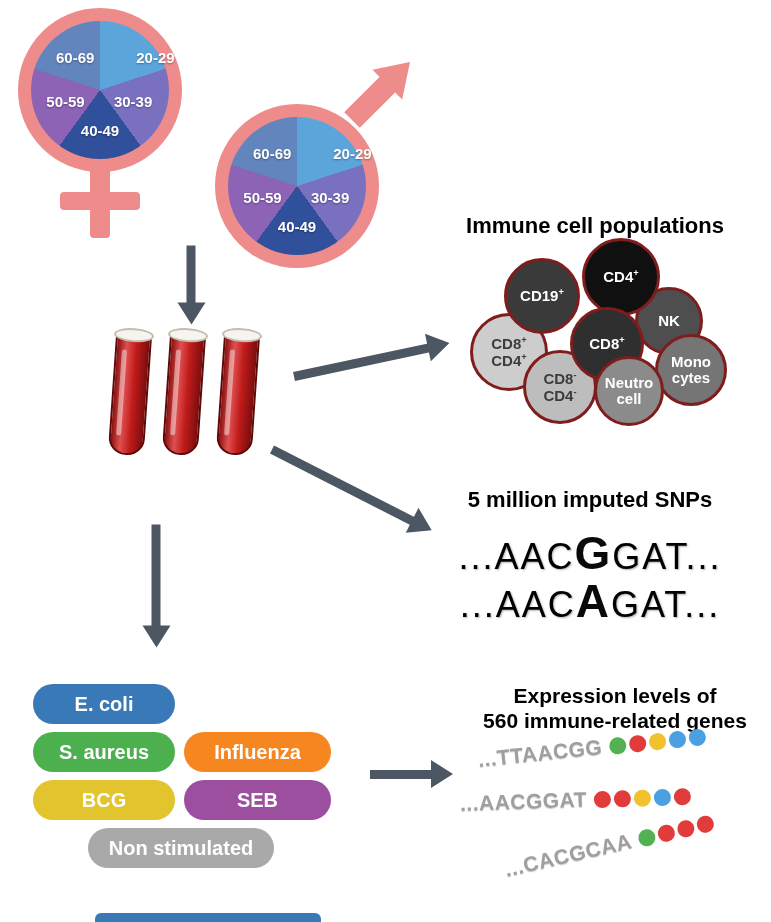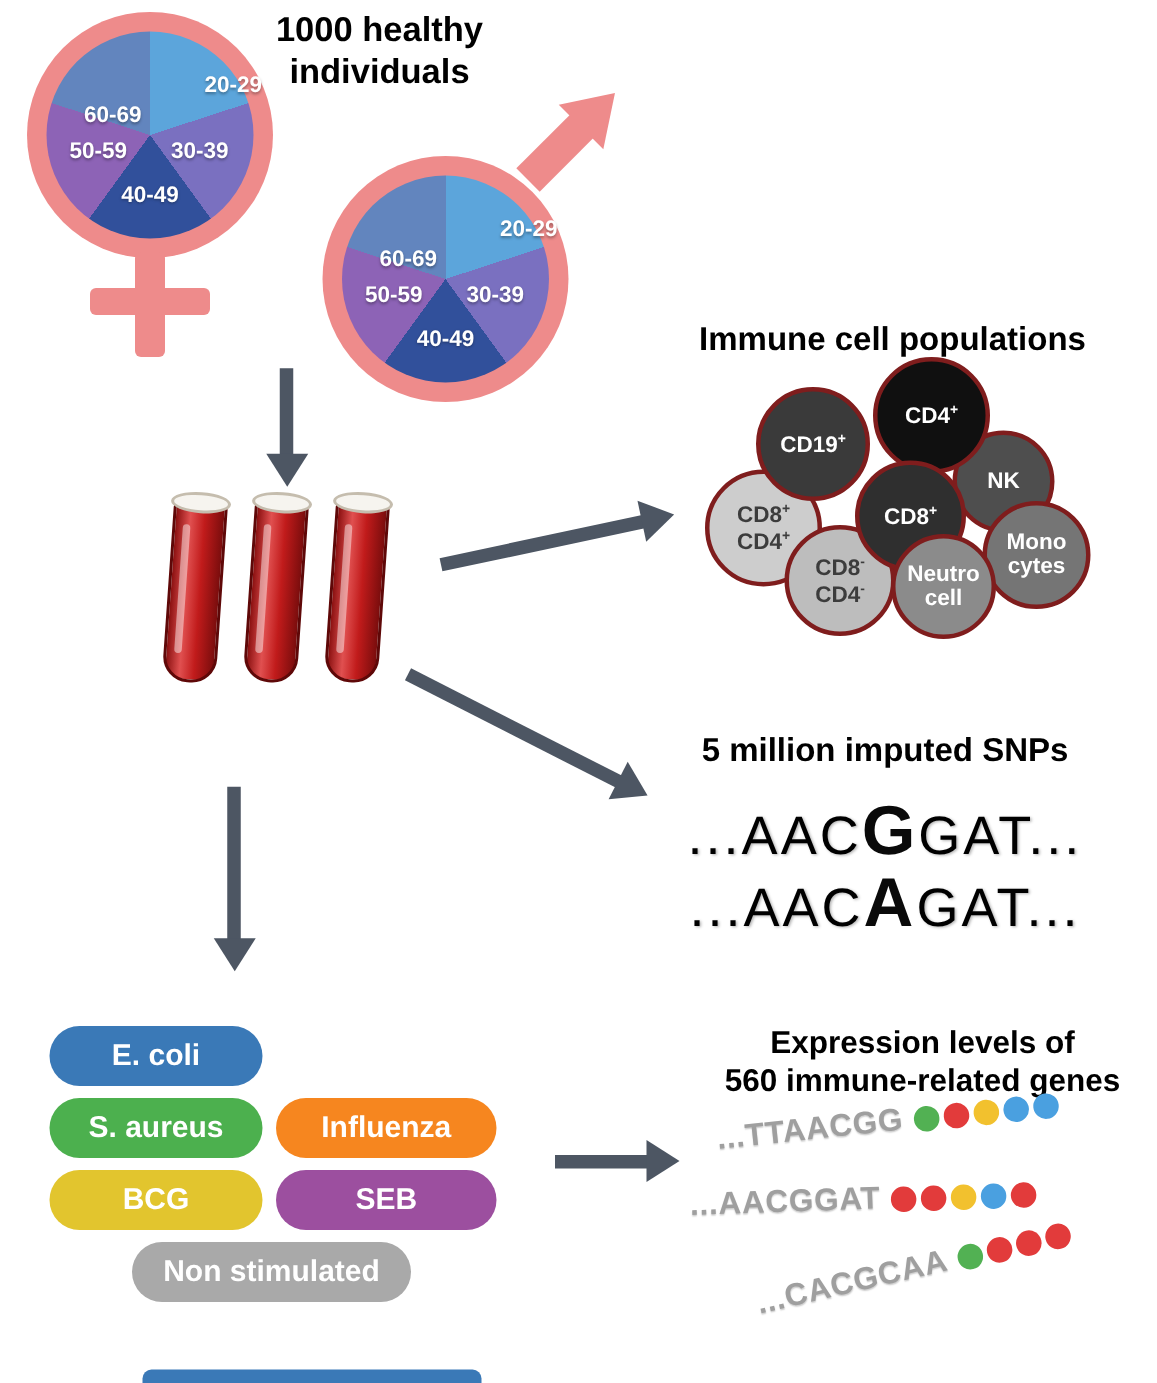--- a/index.html
+++ b/index.html
@@ -8,21 +8,21 @@
     font-family:"Liberation Sans", sans-serif; overflow:hidden;
   }
   .fig-title { position:absolute; font-weight:700; color:#000; text-align:center; line-height:1.2; }
 
   
   .gender-ring { position:absolute; width:164px; height:164px; border-radius:50%; }
   .pie { position:absolute; left:13px; top:13px; width:138px; height:138px; border-radius:50%; }
   .plabel { position:absolute; transform:translate(-50%,-50%); color:#fff; font-weight:700;
             font-size:15px; white-space:nowrap; text-shadow:0 1px 2px rgba(0,0,0,.35); }
   .p0 { left:67%; top:26%;margin-left:32px; } .p1 { left:74%; top:58%; } .p2 { left:50%; top:79%; }
-  .p3 { left:25%; top:58%; } .p4 { left:32%; top:26%;margin-top:20px; }
+  .p3 { left:25%; top:58%; } .p4 { left:32%; top:26%; }
   .sym-part { position:absolute; border-radius:4px; }
   .male-arrow { position:absolute; transform-origin:left center; }
   .male-arrow .shaft { position:absolute; left:0; top:0; width:52px; height:22px; }
   .male-arrow .tri { position:absolute; left:50px; top:-10px; width:0; height:0;
                      border-left:32px solid #ee8b8b; border-top:21px solid transparent;
                      border-bottom:21px solid transparent; }
 
   
   .garrow { position:absolute; height:9px; background:#4d5663; transform-origin:left center; }
   .garrow::after { content:""; position:absolute; right:-21px; top:-10px; width:0; height:0;
@@ -61,24 +61,20 @@
   .gene-row { position:absolute; display:flex; align-items:center; gap:3px; transform-origin:left center; }
   .gseq { font-weight:700; font-size:21px; color:#9f9f9f; letter-spacing:.5px; margin-right:4px;
           text-shadow:0 1px 1px rgba(0,0,0,.2); white-space:nowrap; }
   .dot { width:17px; height:17px; border-radius:50%; flex:0 0 auto; }
 </style>
 </head>
 <body>
 
 <div class="canvas">
 
-  <div class="fig-title" style="left:158px; top:6px; width:190px; font-size:23px;">
-    <div>1000 healthy</div>
-    <div>individuals</div>
-  </div>
 
   <div class="gender-ring" style="left: 18px; top: 8px; background-color: rgb(238, 139, 139);">
     <div class="pie" style="background: conic-gradient(rgb(92, 165, 219) 0deg, rgb(92, 165, 219) 72deg, rgb(122, 112, 192) 72deg, rgb(122, 112, 192) 144deg, rgb(49, 80, 155) 144deg, rgb(49, 80, 155) 216deg, rgb(141, 99, 182) 216deg, rgb(141, 99, 182) 288deg, rgb(98, 133, 190) 288deg, rgb(98, 133, 190) 360deg);">
       <span class="plabel p0">20-29</span>
       <span class="plabel p1">30-39</span>
       <span class="plabel p2">40-49</span>
       <span class="plabel p3">50-59</span>
       <span class="plabel p4">60-69</span>
     </div>
   </div>

